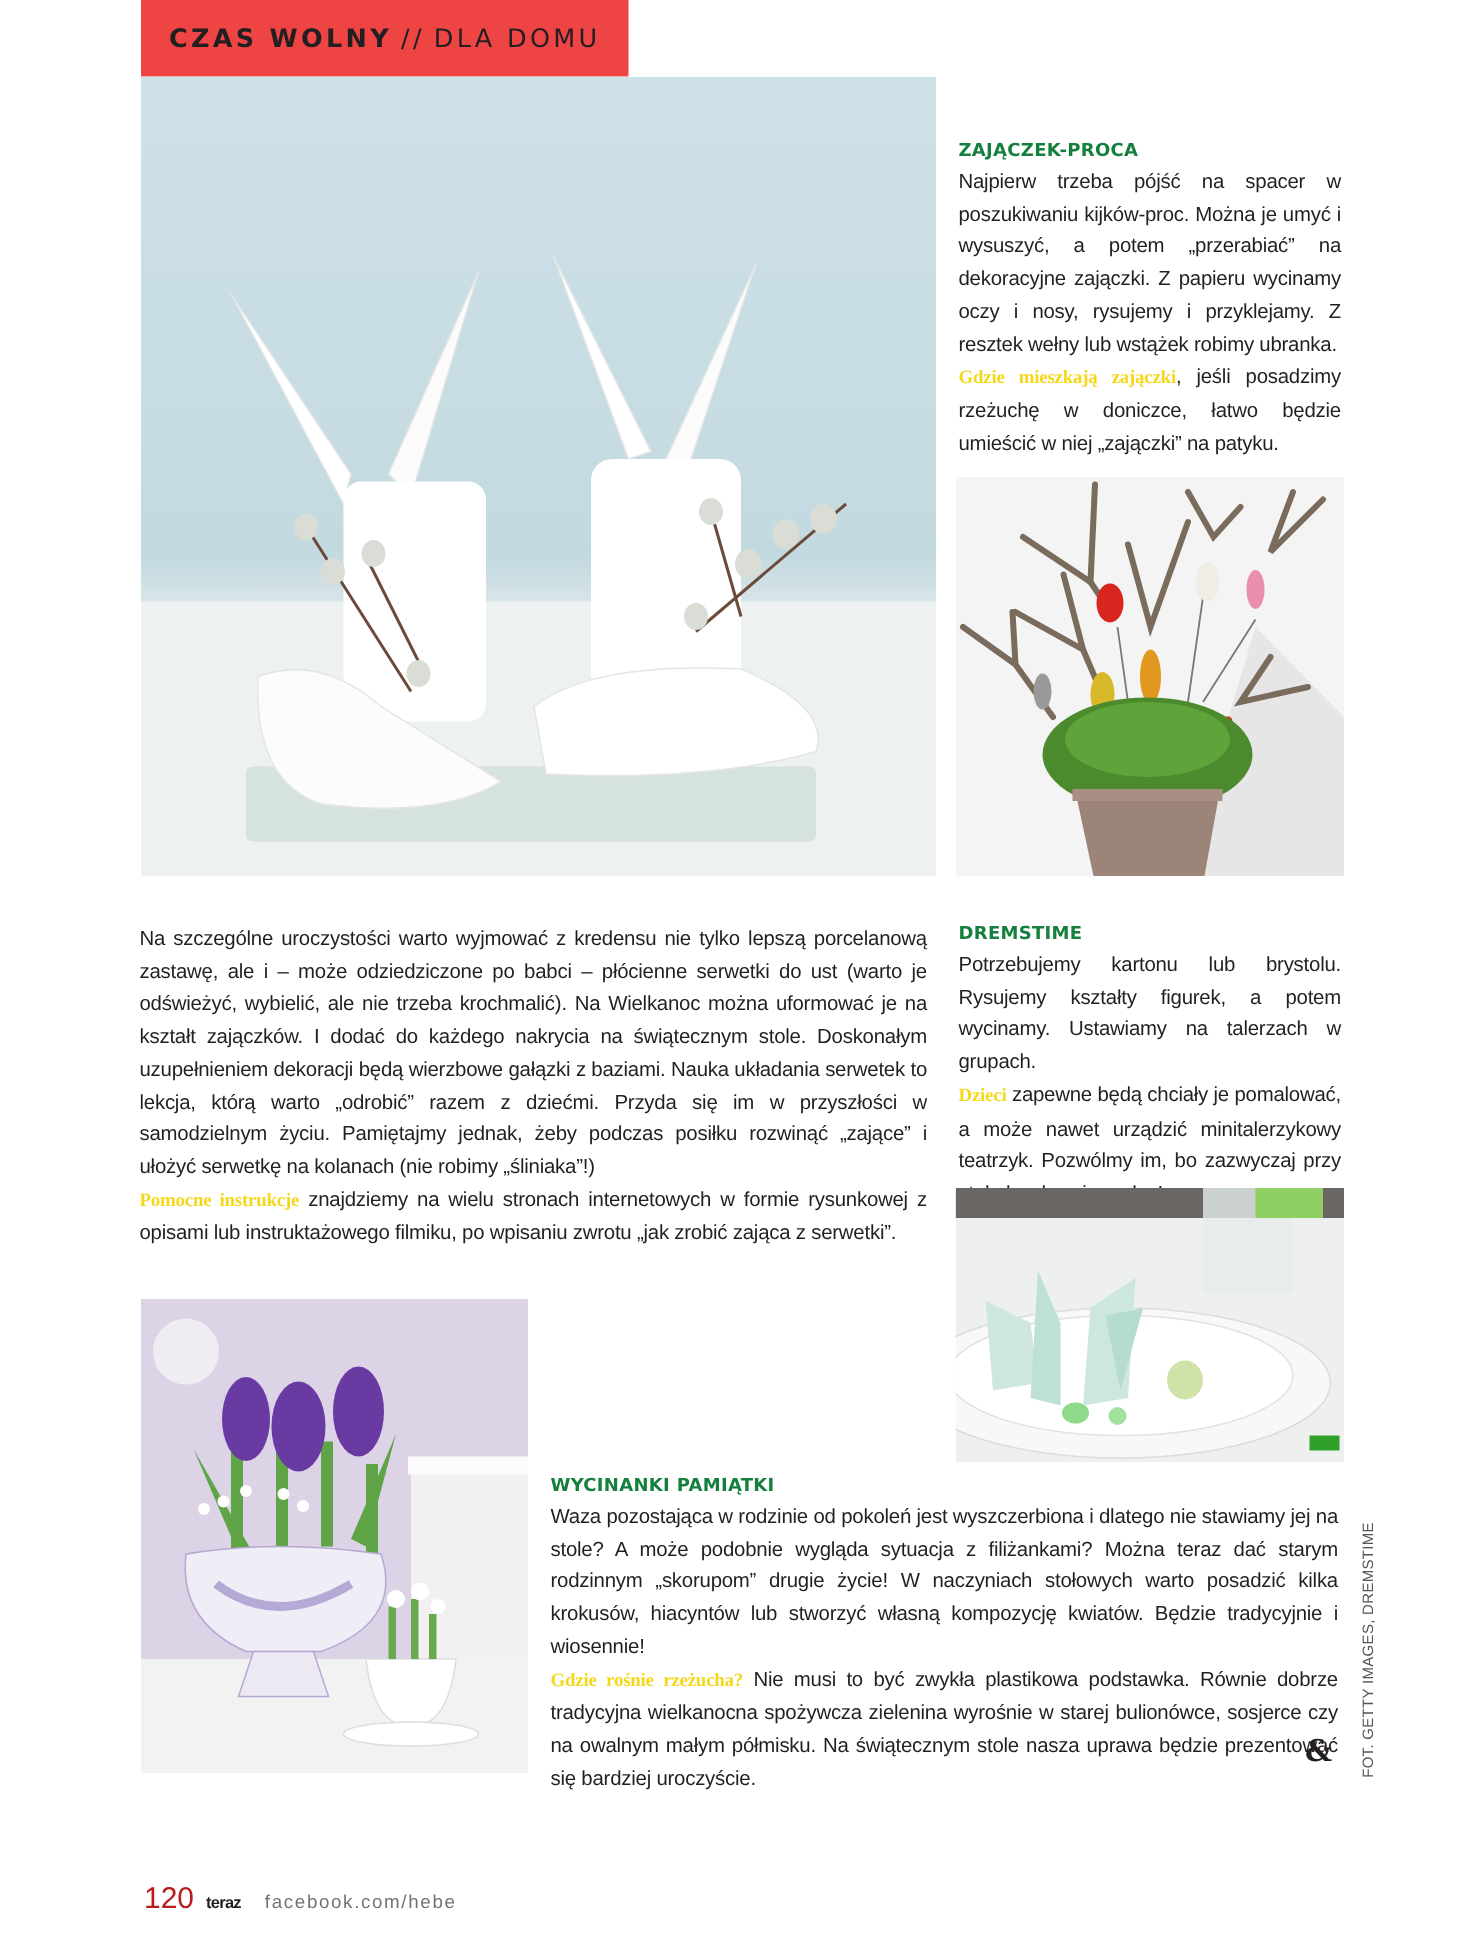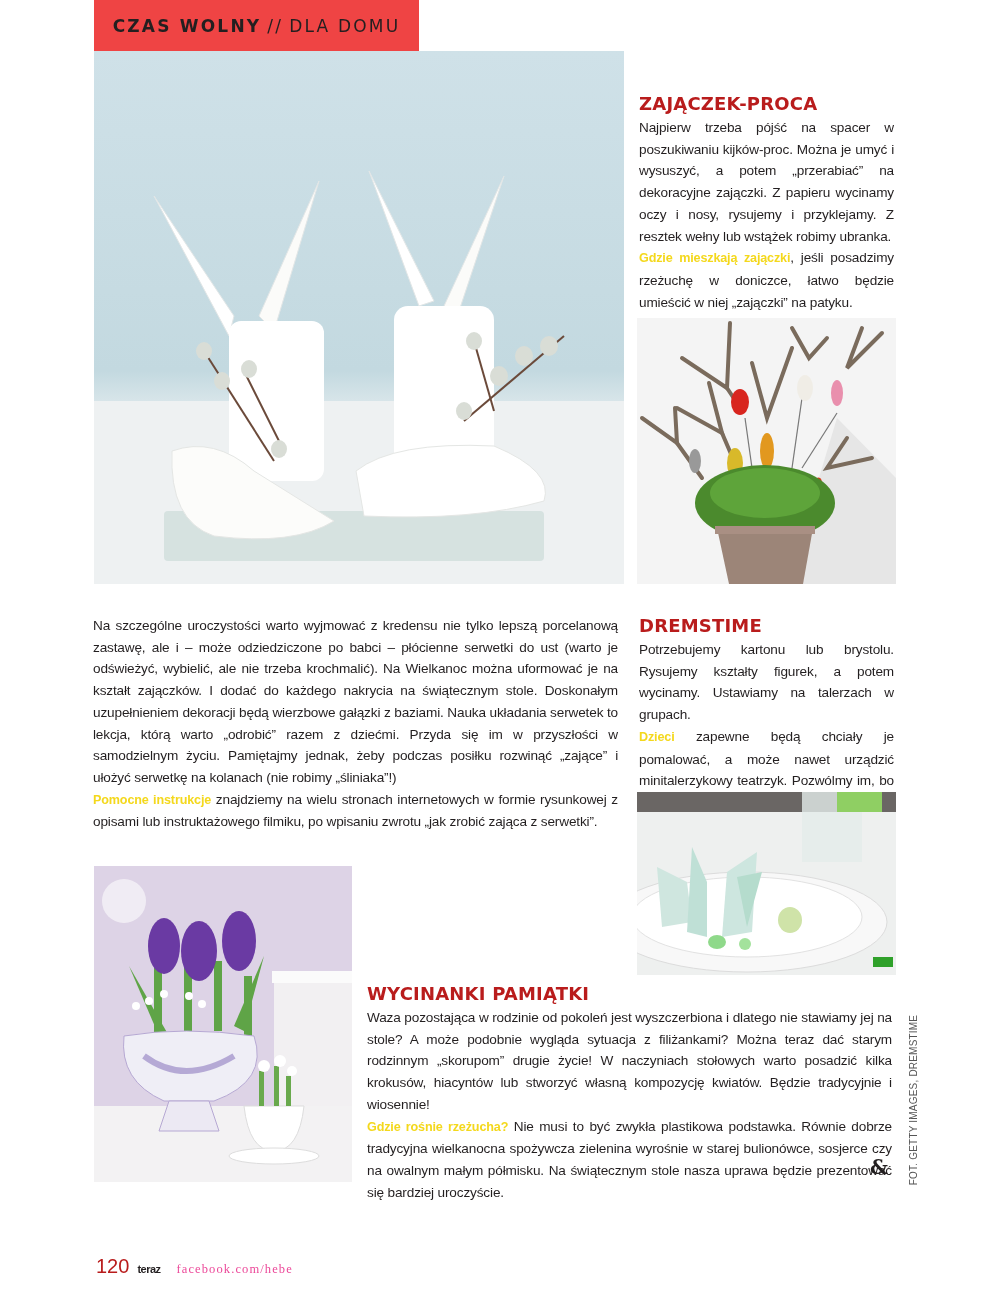--- a/index.html
+++ b/index.html
@@ -21,42 +21,42 @@
   .section-tag .sep { font-weight: 400; margin: 0 6px; }
   .section-tag .sub { font-weight: 400; }
 
   
   .photo { overflow: hidden; }
   .photo svg { display: block; width: 100%; height: 100%; }
 
   
   .article h2 {
     margin: 0 0 3px 0; font-family: "DejaVu Sans", sans-serif; font-weight: 700;
-    font-size: 18px; letter-spacing: 0.2px; color: #b91c1c;
+    font-size: 12px; letter-spacing: 0.2px; color: #15803d;
   }
   .article p {
     margin: 0; font-size: 13.6px; line-height: 21.7px; color: #231f20;
     text-align: justify; letter-spacing: -0.15px;
   }
-  .hl { color: #f4d81c; font-weight: 700; font-family: Liberation Sans, sans-serif; font-size: 12.6px; }
+  .hl { color: #f4d81c; font-weight: 700; font-family: Liberation Serif, serif; font-size: 12.6px; }
 
   .credit {
     left: 905px; top: 1022px; width: 16px; height: 155px;
   }
   .credit span {
     position: absolute; left: 50%; top: 50%;
     transform: translate(-50%, -50%) rotate(-90deg);
     white-space: nowrap; font-size: 10px; color: #555; letter-spacing: 0.2px;
   }
   .end-mark { left: 870px; top: 1155px; font-size: 20px; font-weight: 700; color: #231f20; font-family: "DejaVu Serif", serif; }
 
   .footer { left: 96px; top: 1255px; display: flex; align-items: baseline; gap: 8px; }
   .footer .page-num { font-size: 20px; color: #b91c1c; font-weight: 400; }
   .footer .brand { font-size: 11px; font-weight: 700; color: #231f20; letter-spacing: -0.5px; }
-  .footer .fb { font-size: 12.5px; color: #ec4899; letter-spacing: 1.1px; margin-left: 8px; font-family: Liberation Serif, serif; }
+  .footer .fb { font-size: 12.5px; color: #737373; letter-spacing: 1.1px; margin-left: 8px; font-family: Liberation Sans, sans-serif; }
 </style>
 </head>
 <body>
 
 <div class="abs section-tag">
   <b>CZAS WOLNY</b>
   <span class="sep">//</span>
   <span class="sub">DLA DOMU</span>
 </div>
 

